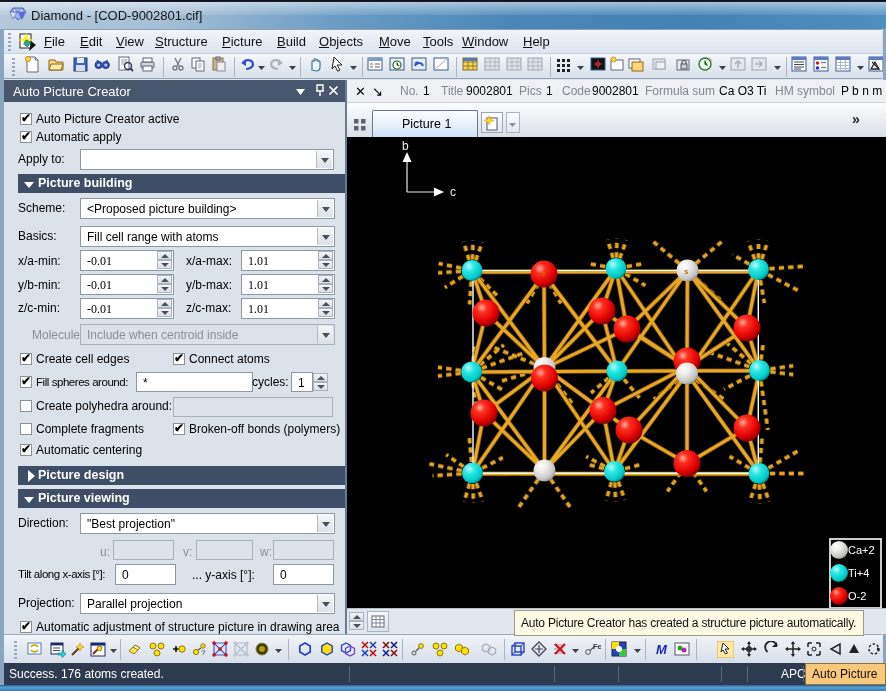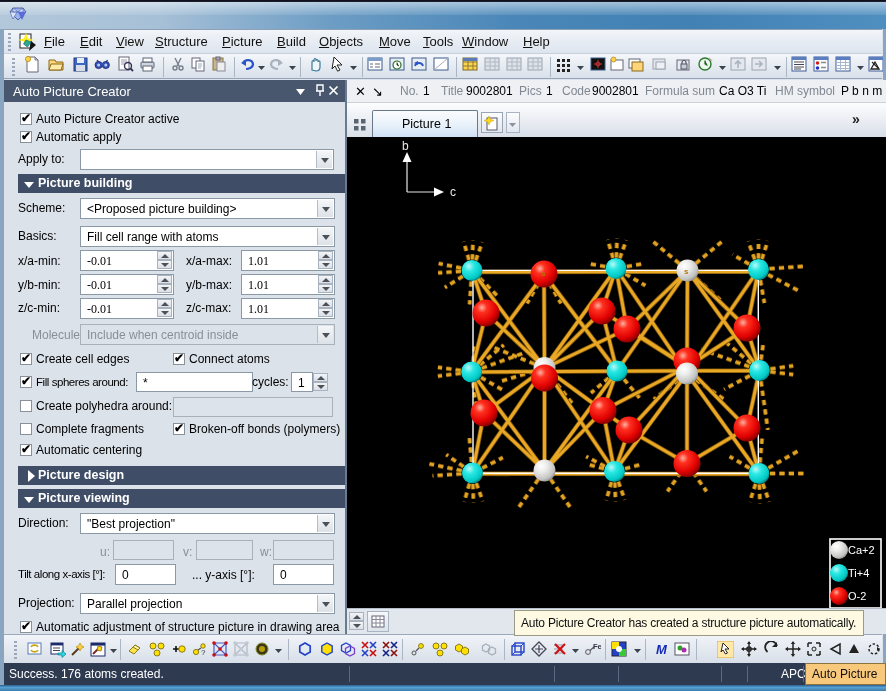--- a/index.html
+++ b/index.html
@@ -69,20 +69,21 @@
 <body>
 <div id="app">
 <div id="titlebar">
       <div class="grad"></div>
       <div class="sheen"></div>
 <svg style="position:absolute;left:9px;top:7px;z-index:6" width="18" height="14" viewBox="0 0 18 14">
         <path d="M4 1h10l3 4-8 8-8-8z" fill="#9ab4ee" stroke="#3a4a9a" stroke-width="0.8"></path>
         <path d="M4 1l5 4-5 0zM14 1L9 5l5 0zM1 5h7L4 12z" fill="#d8e4fa" stroke="#3a4a9a" stroke-width="0.5"></path>
         <path d="M9 5l4 8 4-8z" fill="#5a6ad8"></path>
       </svg>
+<div id="titletext">Diamond - [COD-9002801.cif]</div>
     </div>
 <div id="menubar">
 <div style="position:absolute;left:4px;top:3px;width:3px;height:18px;background:repeating-linear-gradient(180deg,#9aa8ba 0 2px,transparent 2px 4px)"></div>
 <svg style="position:absolute;left:13px;top:2px" width="20" height="20" viewBox="0 0 20 20">
         <rect x="3" y="2" width="11" height="14" fill="#fff" stroke="#222"></rect>
         <path d="M14 9l5 4-7 6z" fill="#111"></path>
         <path d="M9 1l2.2 5.4L17 8l-5.8 1.6L9 15l-2.2-5.4L1 8l5.8-1.6z" fill="#ffee20"></path>
         <path d="M9 8l5 2 -3.5 5-4-3z" fill="#2aa89a" stroke="#0a5a52" stroke-width="0.6"></path>
       </svg>
 <span class="m" style="left:40px"><u>F</u>ile</span>

